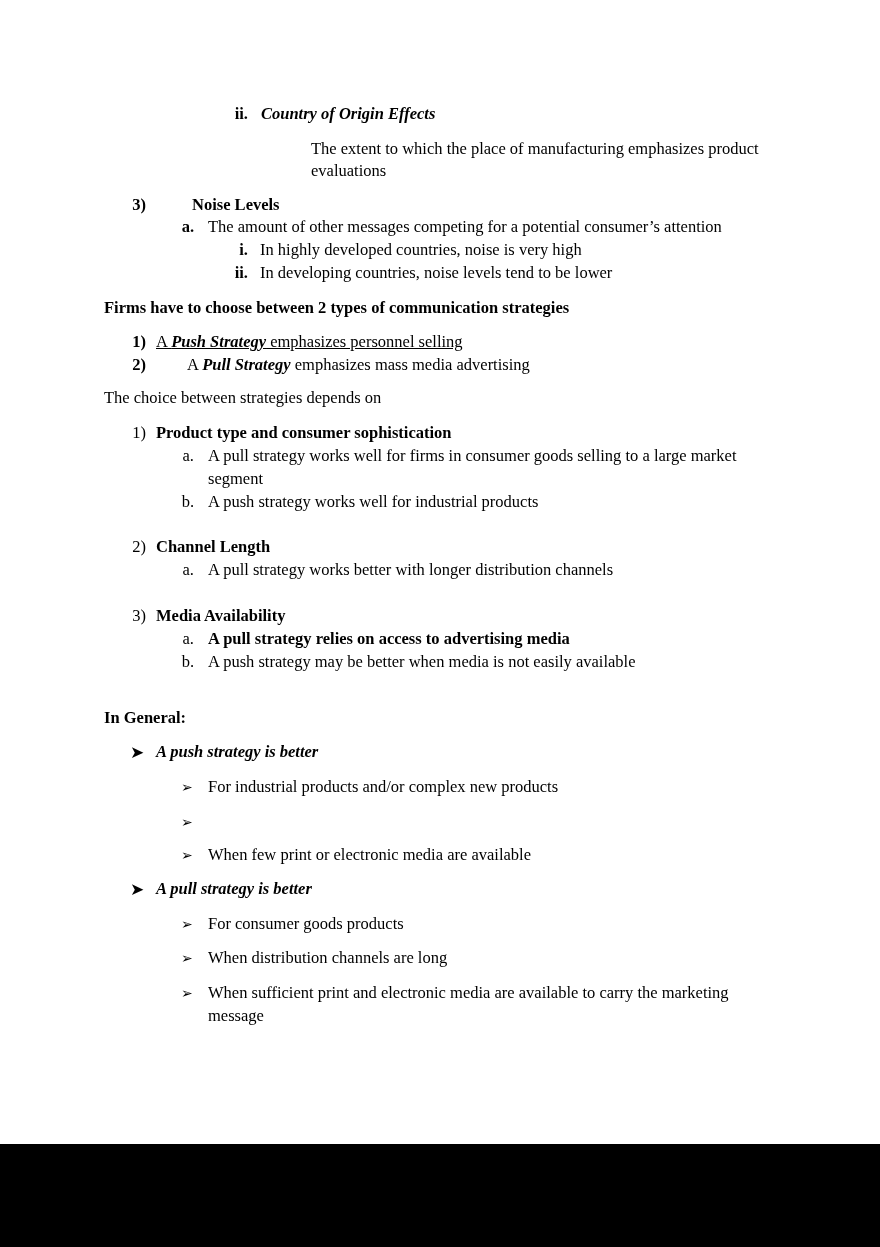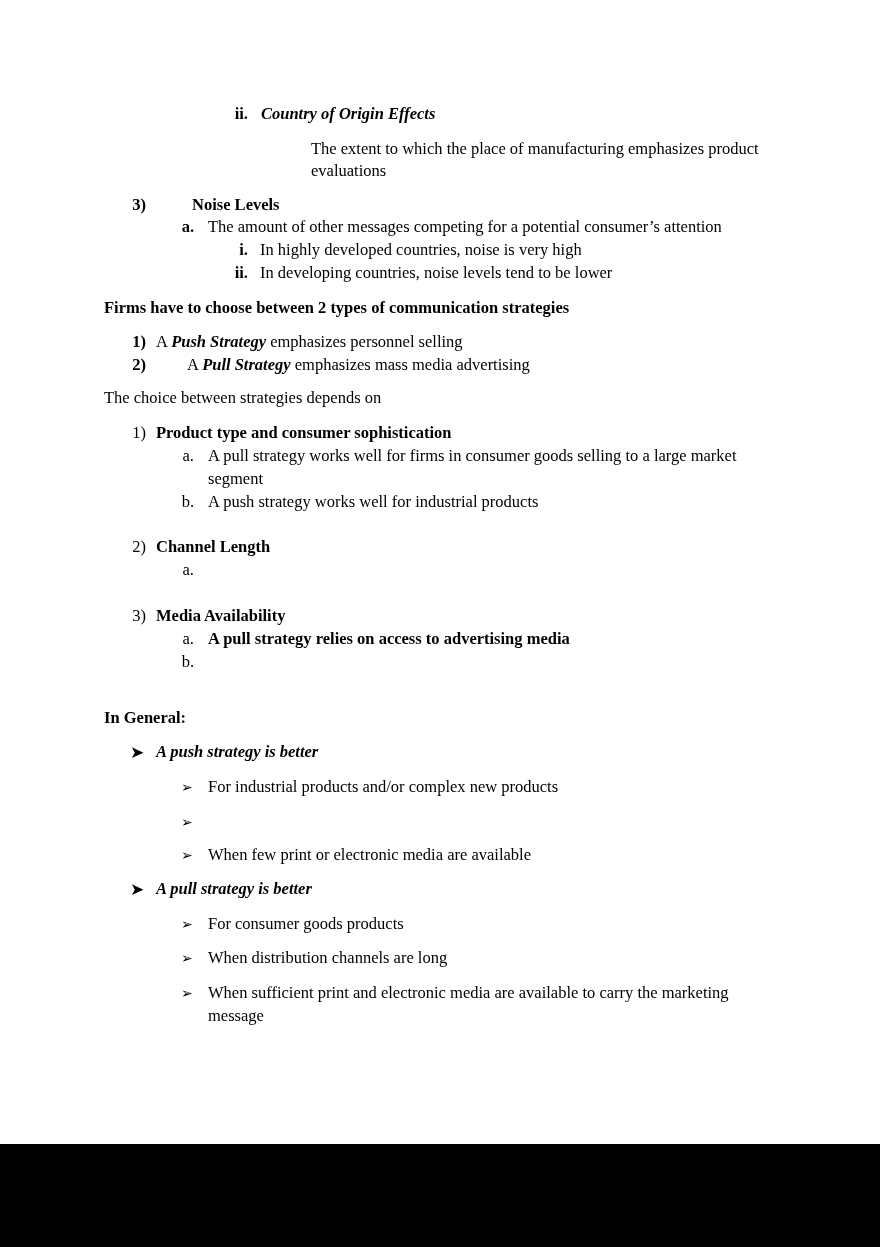--- a/index.html
+++ b/index.html
@@ -32,43 +32,45 @@
   <span class="lbl b" style="left:170px; top:216px; width:24px;">a.</span>
   <span class="line" style="left:208px; top:216px;">The amount of other messages competing for a potential consumer’s attention</span>
   <span class="lbl b" style="left:222px; top:239px; width:26px;">i.</span>
   <span class="line" style="left:260px; top:239px;">In highly developed countries, noise is very high</span>
   <span class="lbl b" style="left:222px; top:262px; width:26px;">ii.</span>
   <span class="line" style="left:260px; top:262px;">In developing countries, noise levels tend to be lower</span>
 
   <span class="line b" style="left:104px; top:297px;">Firms have to choose between 2 types of communication strategies</span>
 
   <span class="lbl b" style="left:118px; top:331px; width:28px;">1)</span>
-  <span class="line" style="left:156px; top:331px;"><span>A </span><span class="bi">Push Strategy</span><span> emphasizes personnel selling</span></span>
+  <span class="line" style="left:156px; top:331px;text-decoration:underline;"><span>A </span><span class="bi">Push Strategy</span><span> emphasizes personnel selling</span></span>
   <span class="lbl b" style="left:118px; top:354px; width:28px;">2)</span>
   <span class="line" style="left:156px; top:354px;margin-left:31px;"><span>A </span><span class="bi">Pull Strategy</span><span> emphasizes mass media advertising</span></span>
 
   <span class="line" style="left:104px; top:387px;">The choice between strategies depends on</span>
 
   <span class="lbl" style="left:118px; top:422px; width:28px;">1)</span>
   <span class="line b" style="left:156px; top:422px;">Product type and consumer sophistication</span>
   <span class="lbl" style="left:170px; top:445px; width:24px;">a.</span>
   <span class="line" style="left:208px; top:445px;">A pull strategy works well for firms in consumer goods selling to a large market</span>
   <span class="line" style="left:208px; top:468px;font-family:Liberation Serif, serif;">segment</span>
   <span class="lbl" style="left:170px; top:491px; width:24px;">b.</span>
   <span class="line" style="left:208px; top:491px;">A push strategy works well for industrial products</span>
 
   <span class="lbl" style="left:118px; top:536px; width:28px;">2)</span>
   <span class="line b" style="left:156px; top:536px;">Channel Length</span>
   <span class="lbl" style="left:170px; top:559px; width:24px;">a.</span>
+  <span class="line" style="left:208px; top:559px;">A pull strategy works better with longer distribution channels</span>
 
   <span class="lbl" style="left:118px; top:605px; width:28px;">3)</span>
   <span class="line b" style="left:156px; top:605px;">Media Availability</span>
   <span class="lbl" style="left:170px; top:628px; width:24px;">a.</span>
   <span class="line" style="left:208px; top:628px;font-weight:bold;">A pull strategy relies on access to advertising media</span>
   <span class="lbl" style="left:170px; top:651px; width:24px;">b.</span>
+  <span class="line" style="left:208px; top:651px;">A push strategy may be better when media is not easily available</span>
 
   <span class="line b" style="left:104px; top:707px;">In General:</span>
 
   <span class="arrow arrow-bold" style="left:130px; top:741px;">➤</span>
   <span class="line bi" style="left:156px; top:741px;">A push strategy is better</span>
   <span class="arrow arrow-thin" style="left:181px; top:776px;">➢</span>
   <span class="line" style="left:208px; top:776px;">For industrial products and/or complex new products</span>
   <span class="arrow arrow-thin" style="left:181px; top:811px;">➢</span>
   <span class="arrow arrow-thin" style="left:181px; top:844px;">➢</span>
   <span class="line" style="left:208px; top:844px;">When few print or electronic media are available</span>

